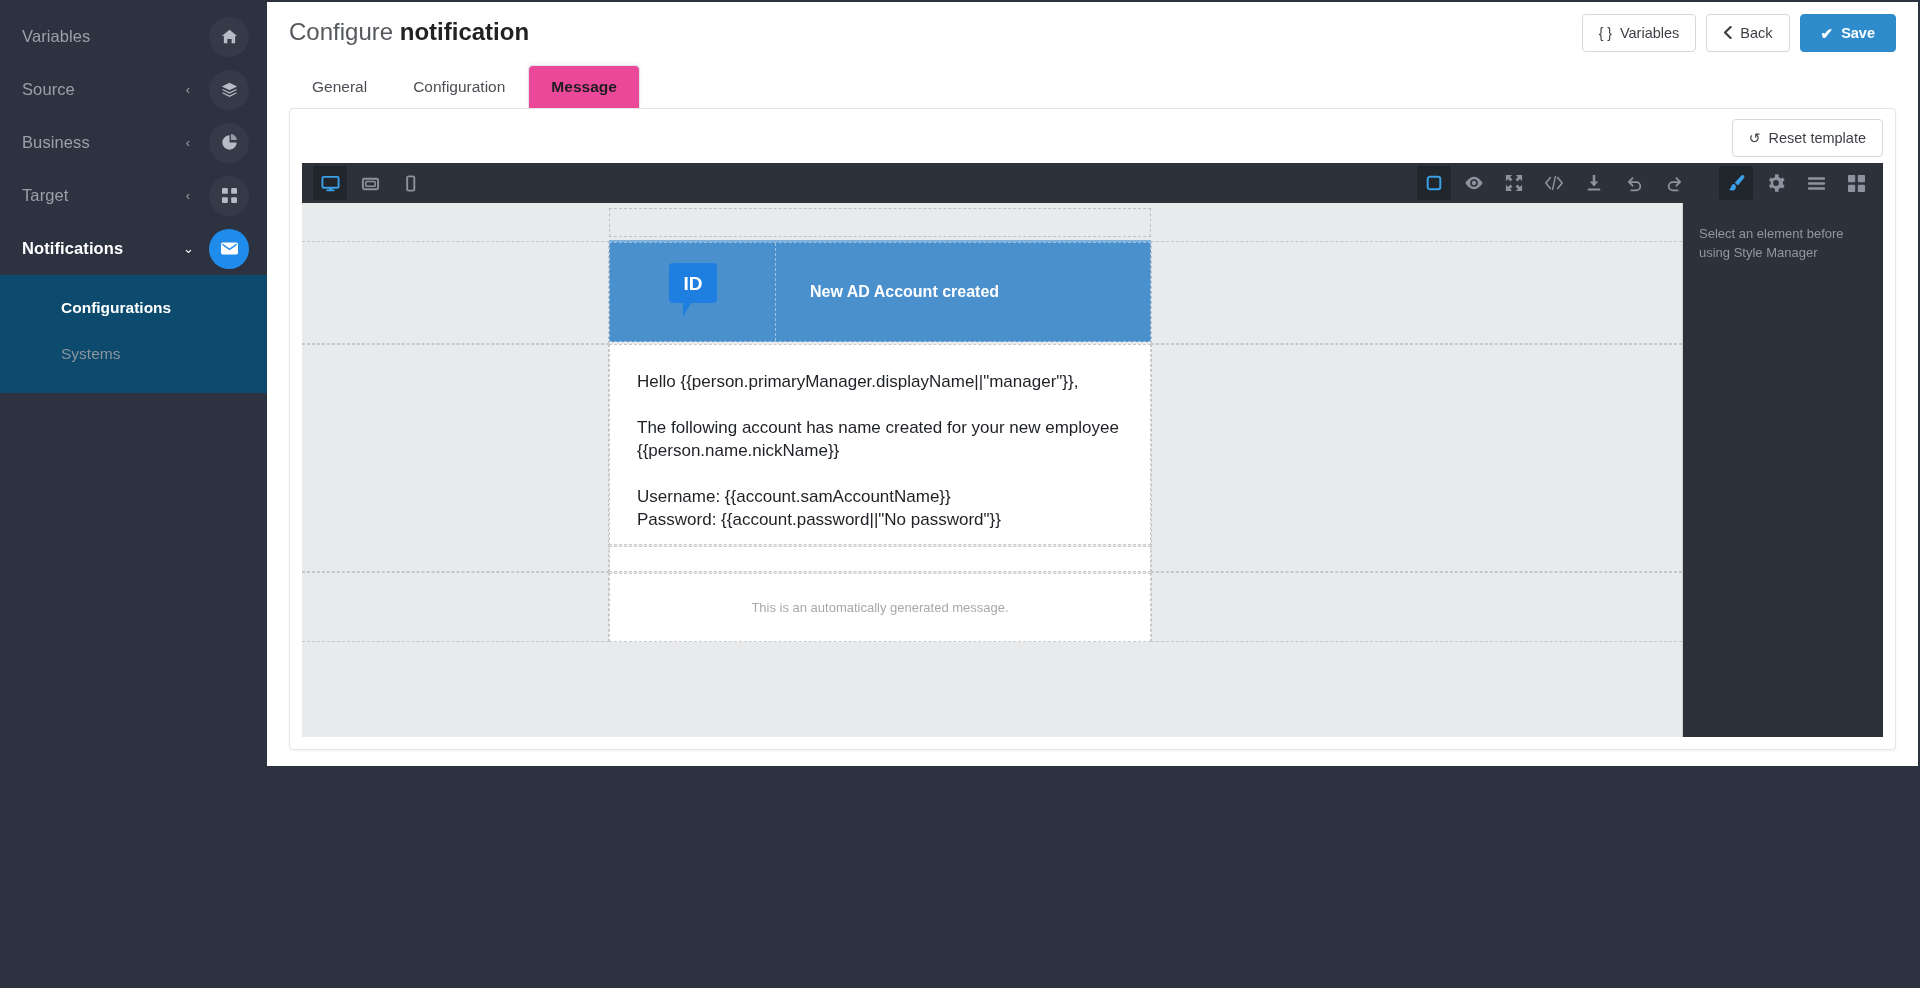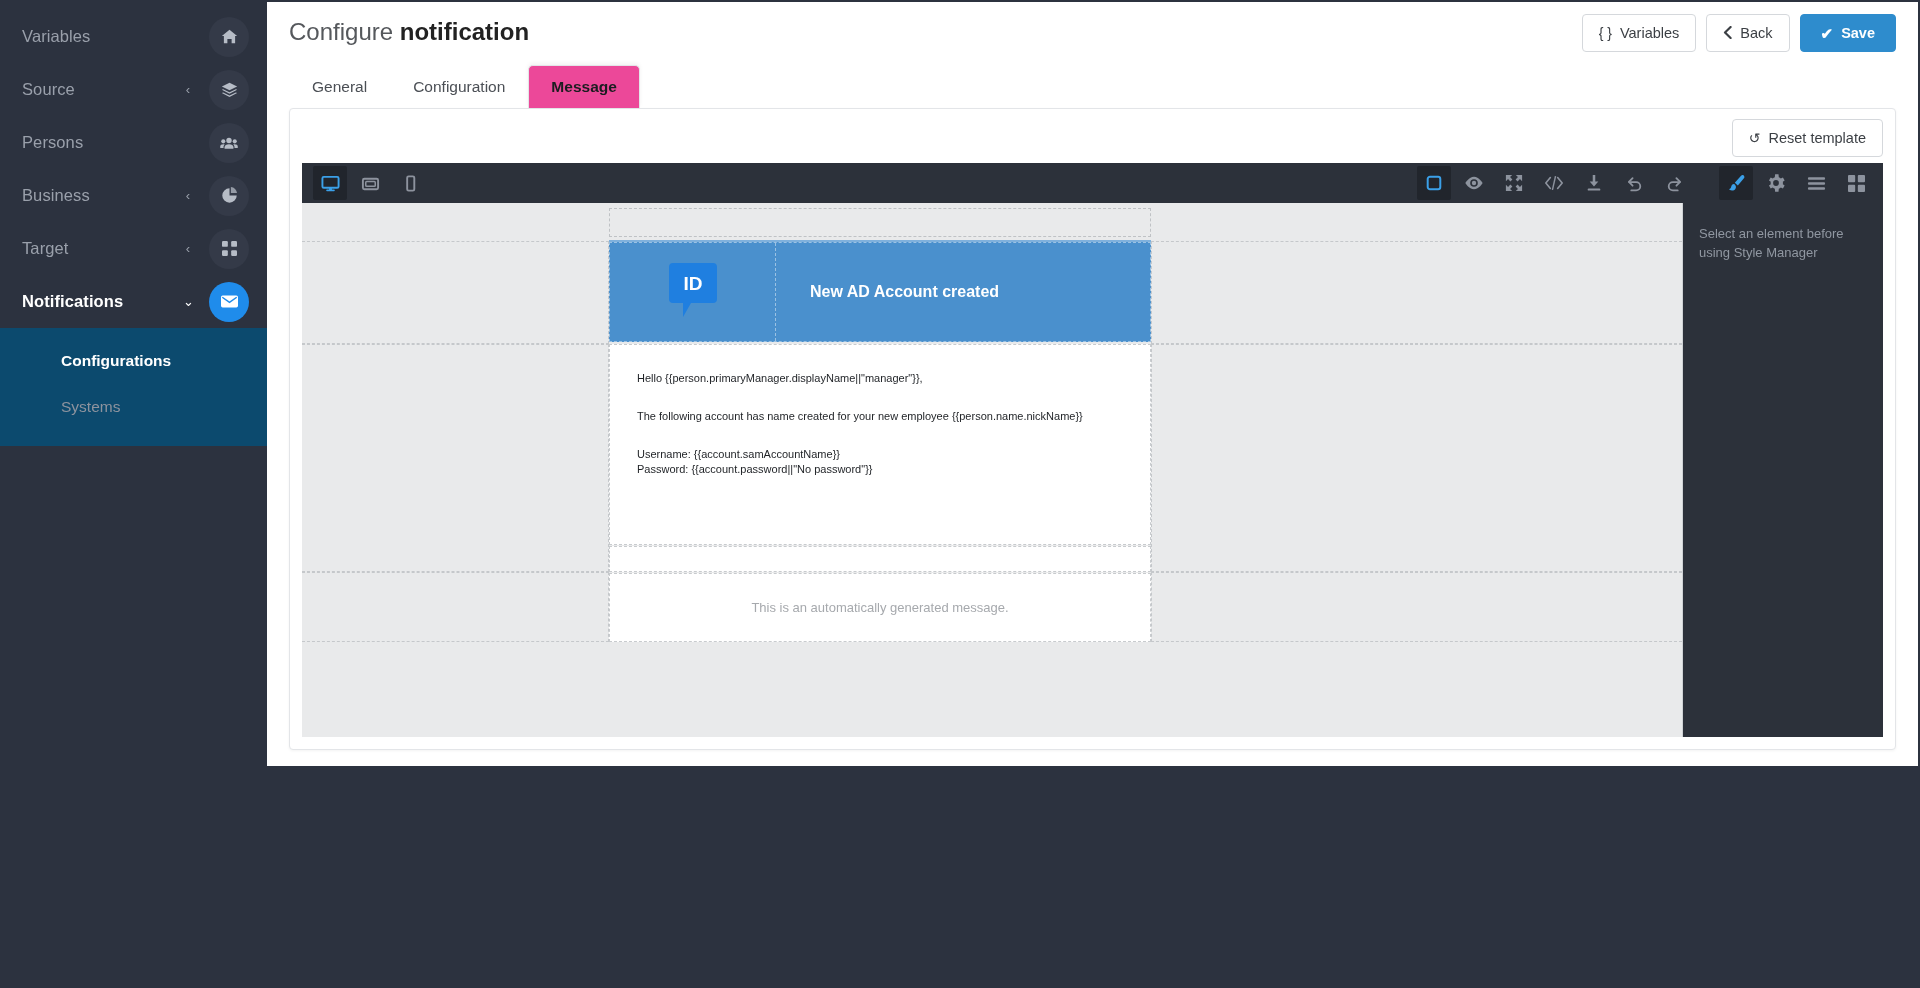--- a/index.html
+++ b/index.html
@@ -280,21 +280,21 @@
   }
 
   #bodyblock {
     top: 141px;
     height: 201px;
     background: #ffffff;
     border: 1px dashed #c8cbce;
     padding: 26px 27px 0 27px;
   }
   #bodyblock p {
-    font-size: 11px;
+    font-size: 17px;
     color: #1e2125;
     line-height: 1.35;
     margin-bottom: 23px;
   }
   #bodyblock p.tight { margin-bottom: 0; }
 
   #gapblock {
     top: 343px;
     height: 26px;
     background: #ffffff;
@@ -346,33 +346,20 @@
       <span class="nav-caret">‹</span>
       <span class="nav-circle">
         <svg width="17" height="17" viewBox="0 0 20 20">
           <path class="ic" d="M10 2 1 6.5l9 4.5 9-4.5z"></path>
           <path class="ic" d="M10 13.2 2.6 9.6 1 10.4l9 4.5 9-4.5-1.6-.8z"></path>
           <path class="ic" d="M10 17 2.6 13.4 1 14.2l9 4.5 9-4.5-1.6-.8z"></path>
         </svg>
       </span>
     </div>
 
-    <div class="nav-item">
-      <span class="nav-label">Persons</span>
-      <span class="nav-circle">
-        <svg width="18" height="18" viewBox="0 0 22 20">
-          <circle class="ic" cx="11" cy="7" r="3.3"></circle>
-          <circle class="ic" cx="4" cy="8" r="2.5"></circle>
-          <circle class="ic" cx="18" cy="8" r="2.5"></circle>
-          <path class="ic" d="M11 11.5c-3.2 0-5.4 1.6-5.4 3.6V17h10.8v-1.9c0-2-2.2-3.6-5.4-3.6z"></path>
-          <path class="ic" d="M4 11.6c-2.2 0-3.7 1.1-3.7 2.5V16H4.3v-.9c0-1.3.6-2.4 1.6-3.2A6 6 0 0 0 4 11.6z"></path>
-          <path class="ic" d="M18 11.6c-.7 0-1.3.1-1.9.3 1 .8 1.6 1.9 1.6 3.2v.9h4v-1.9c0-1.4-1.5-2.5-3.7-2.5z"></path>
-        </svg>
-      </span>
-    </div>
 
     <div class="nav-item">
       <span class="nav-label">Business</span>
       <span class="nav-caret">‹</span>
       <span class="nav-circle">
         <svg width="17" height="17" viewBox="0 0 20 20">
           <path class="ic" d="M10 1.5a8.5 8.5 0 1 0 8.5 8.5h-8.5z"></path>
           <path class="ic" d="M11.6 0v7.2h7.2A7.6 7.6 0 0 0 11.6 0z" opacity=".75"></path>
         </svg>
       </span>

